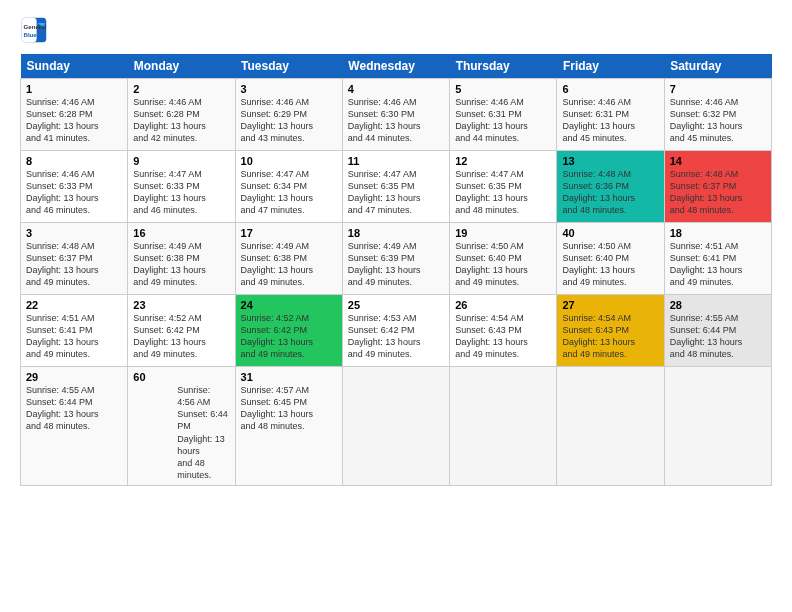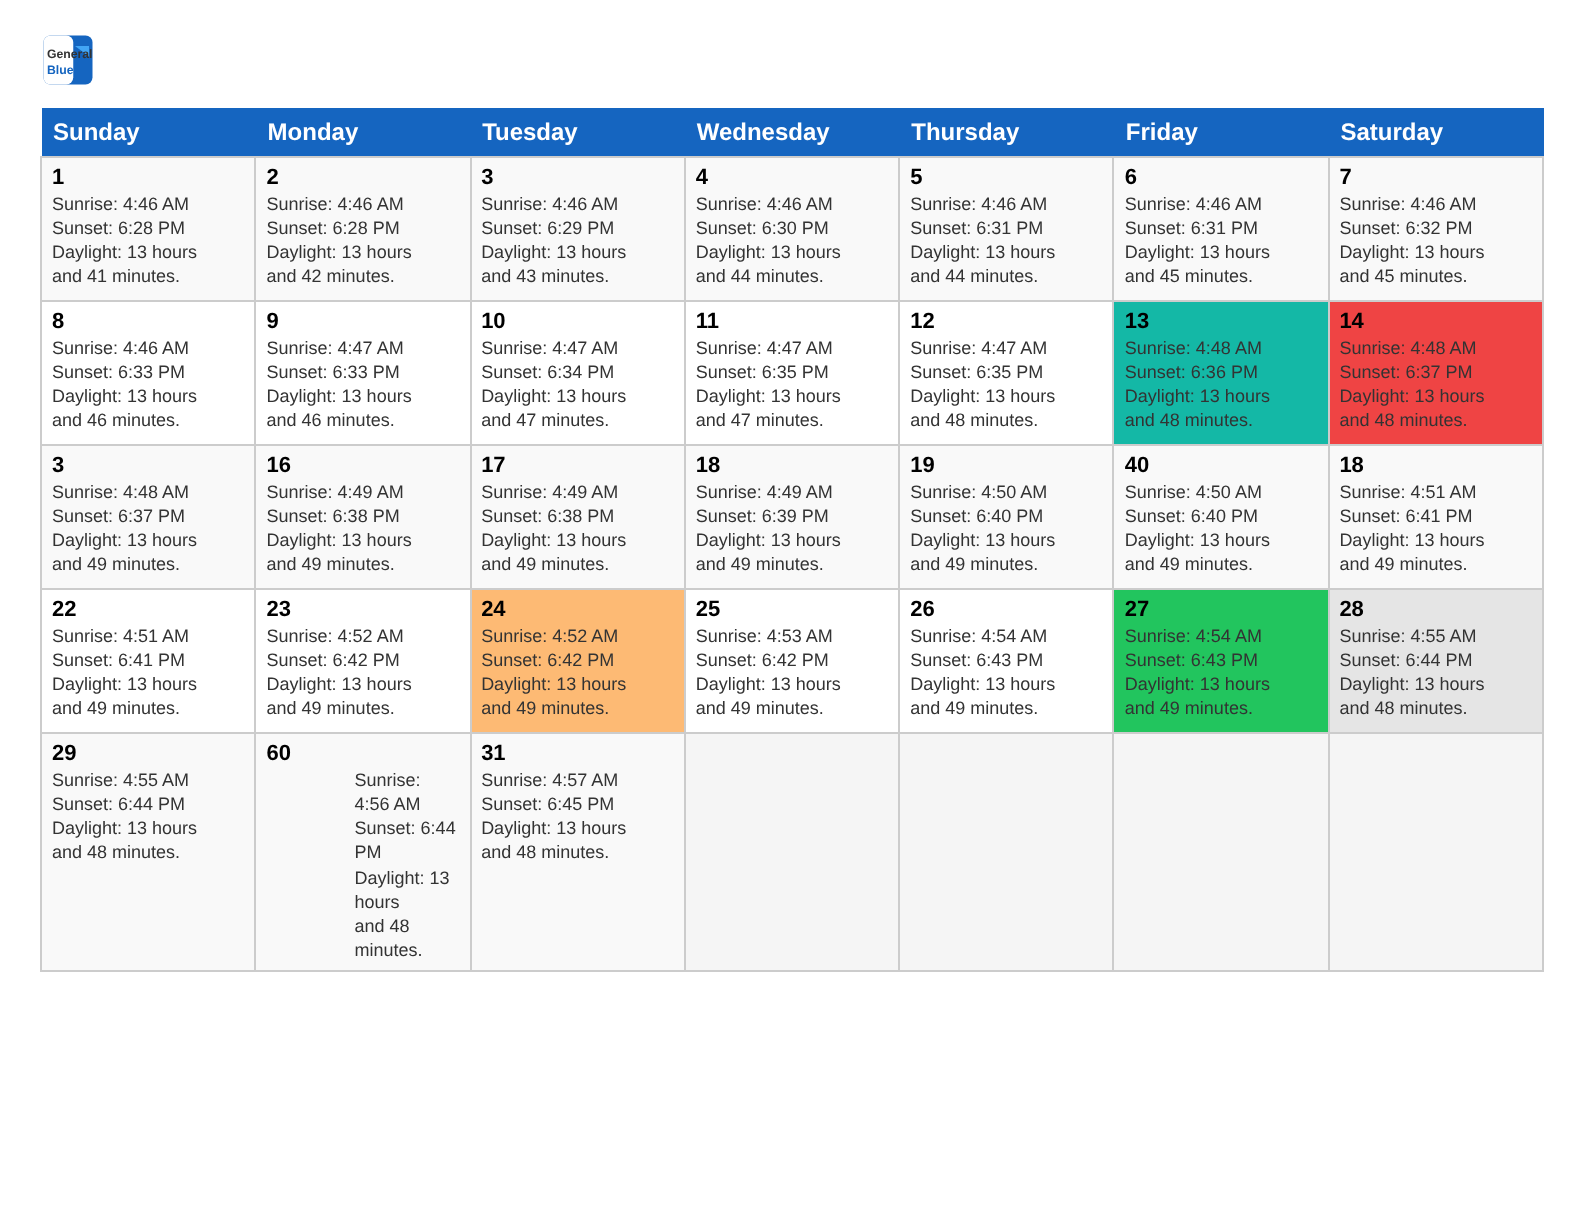--- a/index.html
+++ b/index.html
@@ -283,42 +283,42 @@
 Daylight: 13 hours
 and 49 minutes.</div>
           </td>
           <td style="background: rgb(255, 255, 255);">
             <span class="day-num">23</span>
             <div class="day-info" style="white-space: pre-line;">Sunrise: 4:52 AM
 Sunset: 6:42 PM
 Daylight: 13 hours
 and 49 minutes.</div>
           </td>
-          <td style="background: #fdba74; margin-left: 45px;">
+          <td style="background: #22c55e; margin-left: 45px;">
             <span class="day-num">24</span>
             <div class="day-info" style="white-space: pre-line;">Sunrise: 4:52 AM
 Sunset: 6:42 PM
 Daylight: 13 hours
 and 49 minutes.</div>
           </td>
           <td style="background: rgb(255, 255, 255);">
             <span class="day-num">25</span>
             <div class="day-info" style="white-space: pre-line;">Sunrise: 4:53 AM
 Sunset: 6:42 PM
 Daylight: 13 hours
 and 49 minutes.</div>
           </td>
           <td style="background: rgb(255, 255, 255);">
             <span class="day-num">26</span>
             <div class="day-info" style="white-space: pre-line;">Sunrise: 4:54 AM
 Sunset: 6:43 PM
 Daylight: 13 hours
 and 49 minutes.</div>
           </td>
-          <td style="background: #22c55e;">
+          <td style="background: #eab308;">
             <span class="day-num">27</span>
             <div class="day-info" style="white-space: pre-line;">Sunrise: 4:54 AM
 Sunset: 6:43 PM
 Daylight: 13 hours
 and 49 minutes.</div>
           </td>
           <td style="background: #e5e5e5;">
             <span class="day-num">28</span>
             <div class="day-info" style="white-space: pre-line;">Sunrise: 4:55 AM
 Sunset: 6:44 PM

